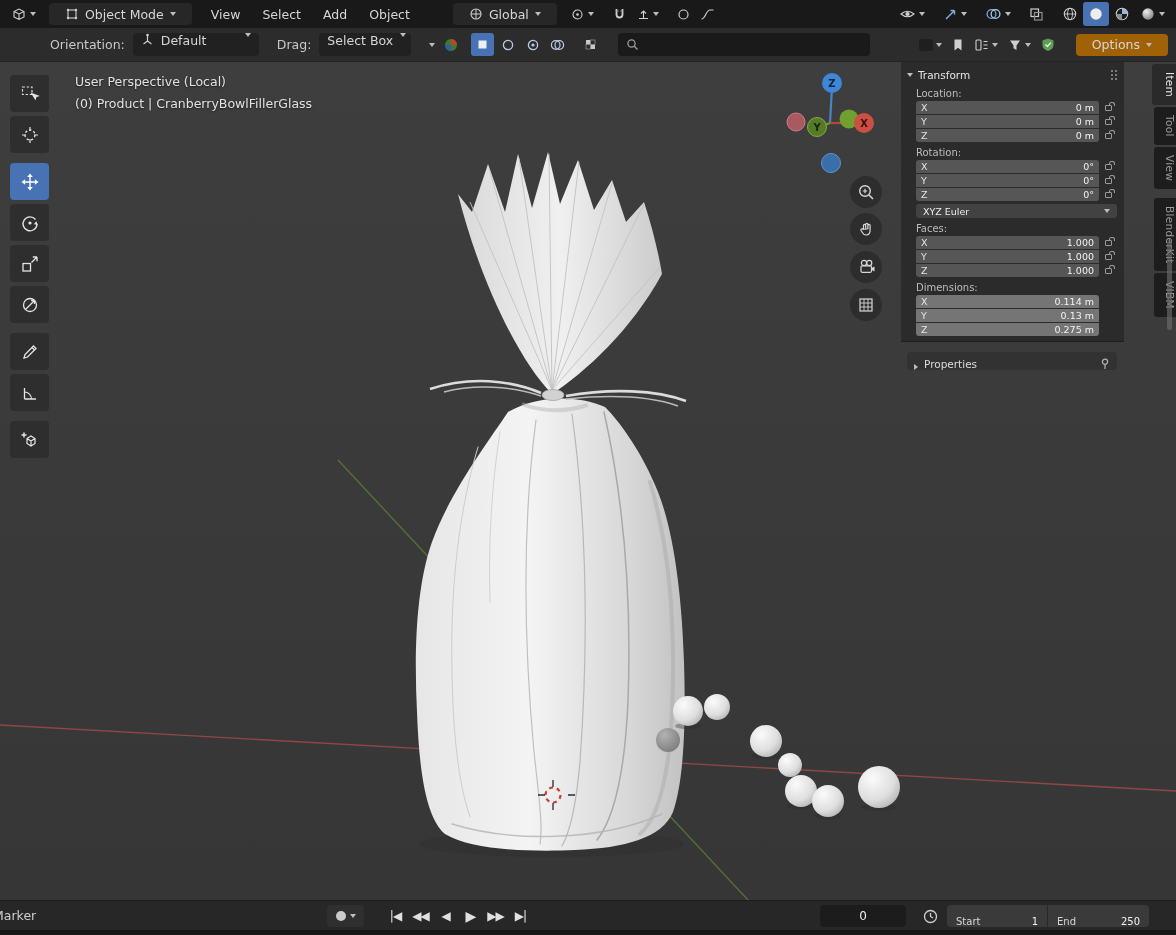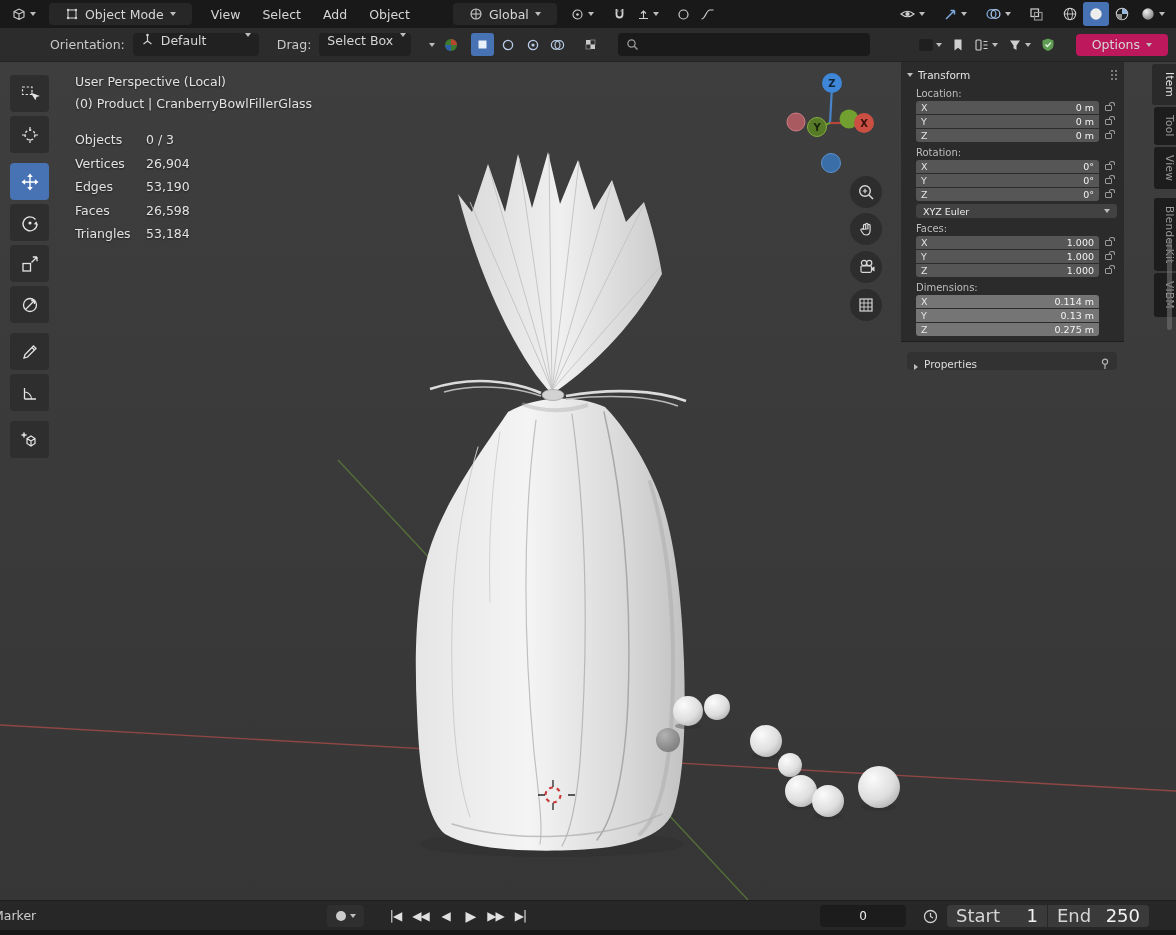--- a/index.html
+++ b/index.html
@@ -59,21 +59,21 @@
   .addon-gap{margin-top:7px}
   #vscroll{position:absolute;left:1167px;top:178px;width:5px;height:90px;background:#717171;border-radius:3px;opacity:.6;z-index:6}
   
   #timeline{top:900px;height:30px;background:#272727;z-index:6;border-top:1px solid #1d1d1d;overflow:hidden}
   #marker-label{position:absolute;left:-7px;top:7px;font-size:12.5px;color:#cecece}
   #reckey{position:absolute;left:327px;top:4px;width:37px;height:22px;background:#2f2f2f;border-radius:4px;display:flex;align-items:center;justify-content:center;gap:4px}
   #transport{position:absolute;left:383px;top:3px;display:flex}
   .tbtn{width:25px;height:24px;display:flex;align-items:center;justify-content:center;font-size:12px;color:#e0e0e0;letter-spacing:-1px}
   #frame-field{position:absolute;left:820px;top:4px;width:86px;height:22px;background:#1c1c1c;border-radius:4px;display:flex;align-items:center;justify-content:center;font-size:12px;color:#ededed}
   #clockbtn{position:absolute;left:917px;top:4px;width:26px;height:22px;display:flex;align-items:center;justify-content:center}
-  .rangef{position:absolute;top:4px;height:22px;background:#3a3a3a;display:flex;align-items:flex-start;padding:0 9px;font-size:18px;color:#d6d6d6}
+  .rangef{position:absolute;top:4px;height:22px;background:#3a3a3a;display:flex;align-items:flex-end;padding:0 9px;font-size:10px;color:#d6d6d6}
   .rangef .rv{margin-left:auto;color:#f2f2f2}
   #startf{left:947px;width:100px;border-radius:4px 0 0 4px;margin-right:1px}
   #endf{left:1048px;width:101px;border-radius:0 4px 4px 0}
   #statusbar{position:absolute;top:930px;left:0;right:0;height:5px;background:#171717;z-index:6}
   svg{display:block}
 </style>
 </head>
 <body>
 
 <header id="topbar" class="bar">
@@ -280,21 +280,21 @@
         <path d="M2 2.5 h10 L8.5 7.5 V12 L5.5 10.2 V7.5z" fill="#cfcfcf"></path>
       </svg>
       <span class="caret"></span>
     </div>
     <div class="ibtn">
       <svg width="14" height="15" viewBox="0 0 14 15">
         <path d="M7 1.5 L12.5 3.5 V8 C12.5 11.2 10.3 13 7 14 C3.7 13 1.5 11.2 1.5 8 V3.5z" fill="#5f9c54"></path>
         <path d="M4.5 7.5 L6.4 9.4 L9.8 5.6" fill="none" stroke="#eaf5e8" stroke-width="1.4"></path>
       </svg>
     </div>
-    <div class="pill" style="margin-left:16px;background:#be185d">
+    <div class="pill" style="margin-left:16px;background:#a16207">
       <span>Options</span>
       <span class="caret"></span>
     </div>
   </div>
 </div>
 
 <div id="viewport">
 
   <svg id="scene" width="1176" height="838" viewBox="0 0 1176 838">
     <defs>
@@ -413,32 +413,20 @@
       <circle cx="817" cy="65" r="9.5" fill="#567a28" stroke="#84ad3f" stroke-width="1"></circle>
       <text x="832" y="25" fill="#10243a">Z</text>
       <text x="864" y="65" fill="#3a100d">X</text>
       <text x="817" y="69" fill="#16240a">Y</text>
     </g>
   </svg>
 
   <div class="vptext" style="left:75px;top:12px">User Perspective (Local)</div>
   <div class="vptext" style="left:75px;top:34px">(0) Product | CranberryBowlFillerGlass</div>
 
-  <div id="vp-stats">
-    <span>Objects</span>
-      <span>0 / 3</span>
-    <span>Vertices</span>
-      <span>26,904</span>
-    <span>Edges</span>
-      <span>53,190</span>
-    <span>Faces</span>
-      <span>26,598</span>
-    <span>Triangles</span>
-      <span>53,184</span>
-  </div>
 
   <div id="tools">
     <div class="tool">
       <svg width="20" height="20" viewBox="0 0 20 20">
           <rect x="2.5" y="3" width="9.5" height="7.5" fill="none" stroke="#e4e4e4" stroke-width="1.2" stroke-dasharray="2.4 1.8"></rect>
           <path d="M10.5 8.5 l5 7.8 1-3.4 3.4-.8z" fill="#e4e4e4"></path>
         </svg>
     </div>
     <div class="tool">
       <svg width="20" height="20" viewBox="0 0 20 20">

